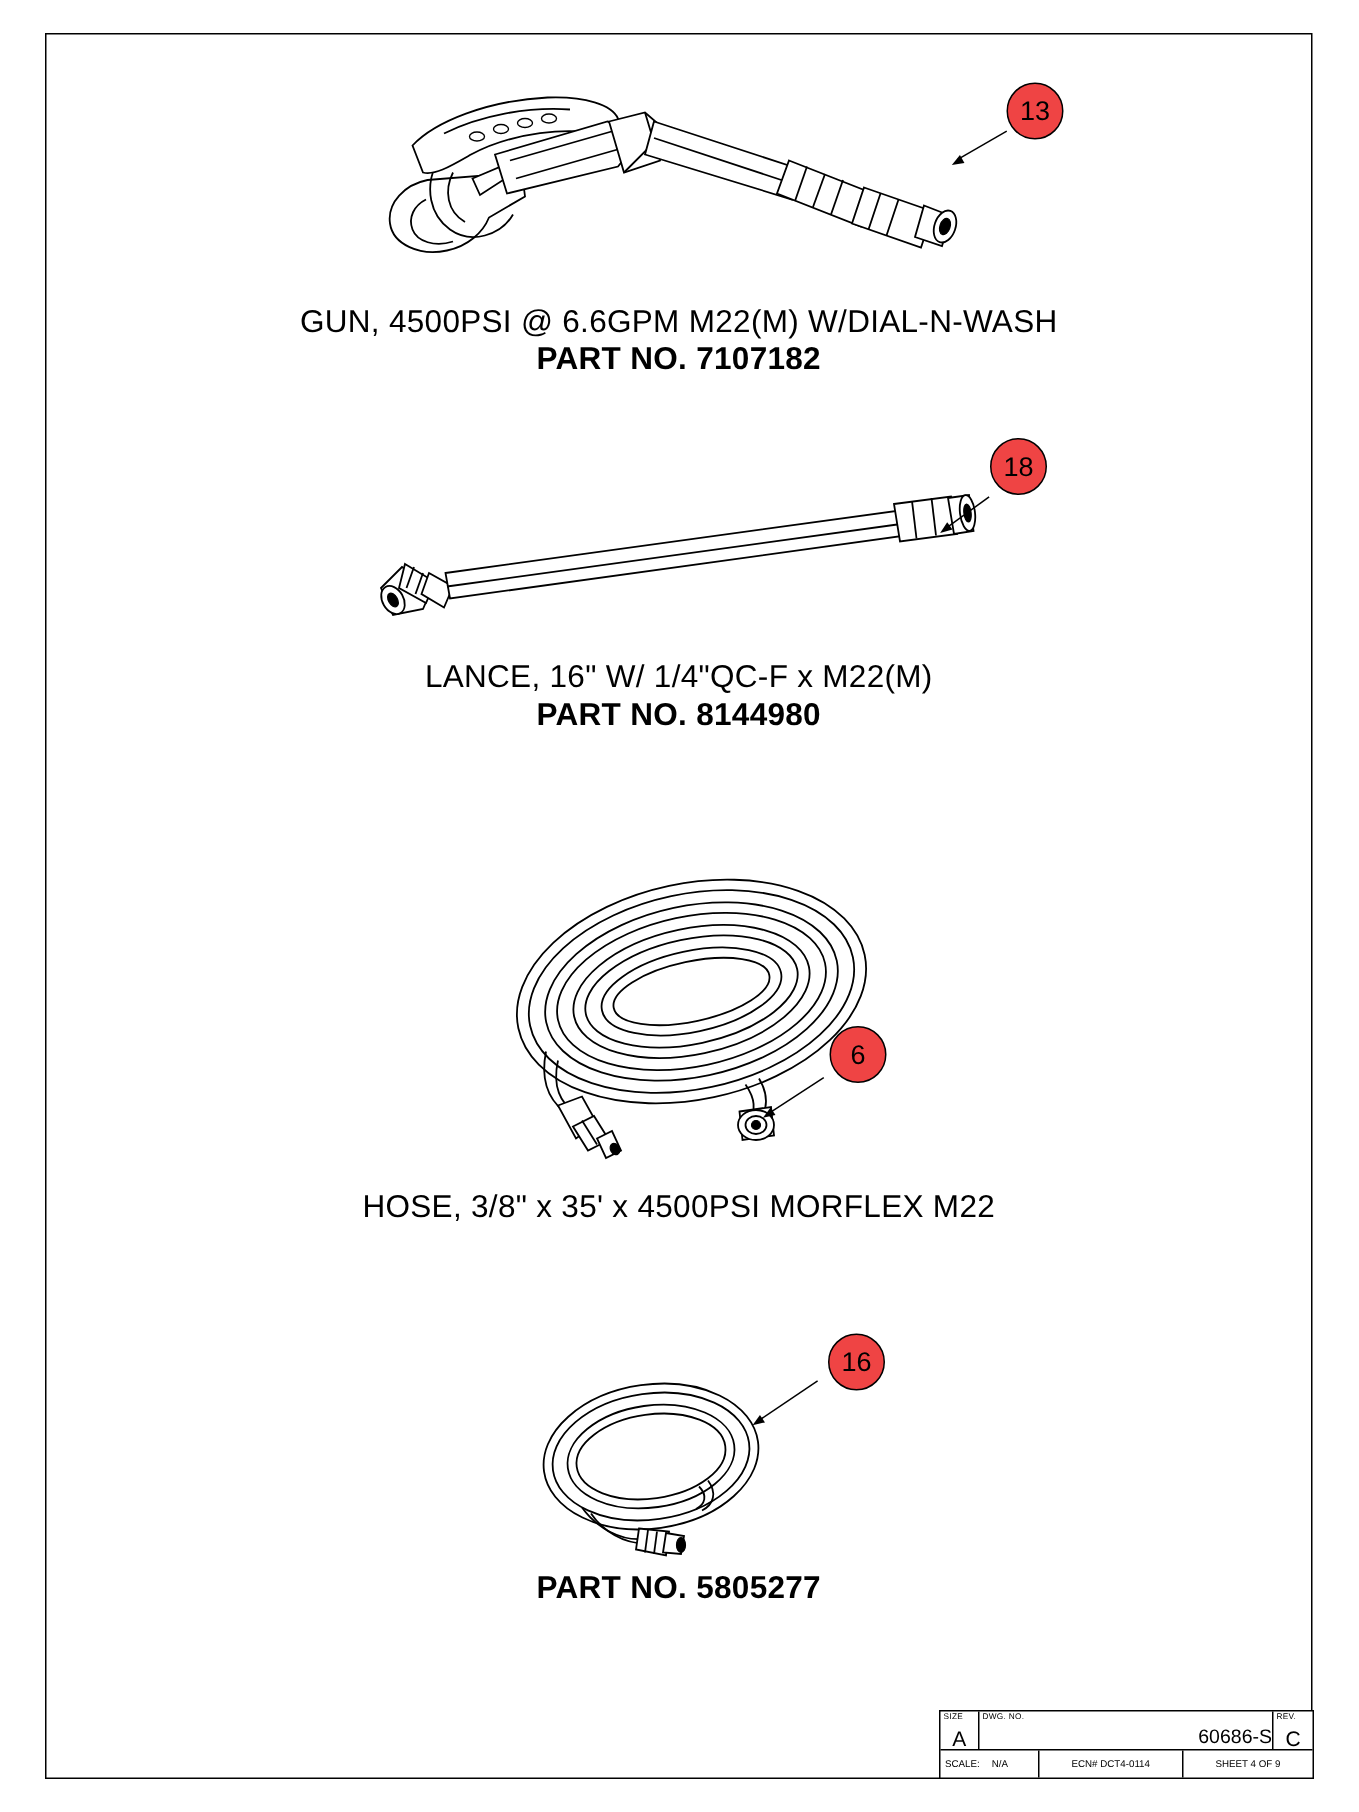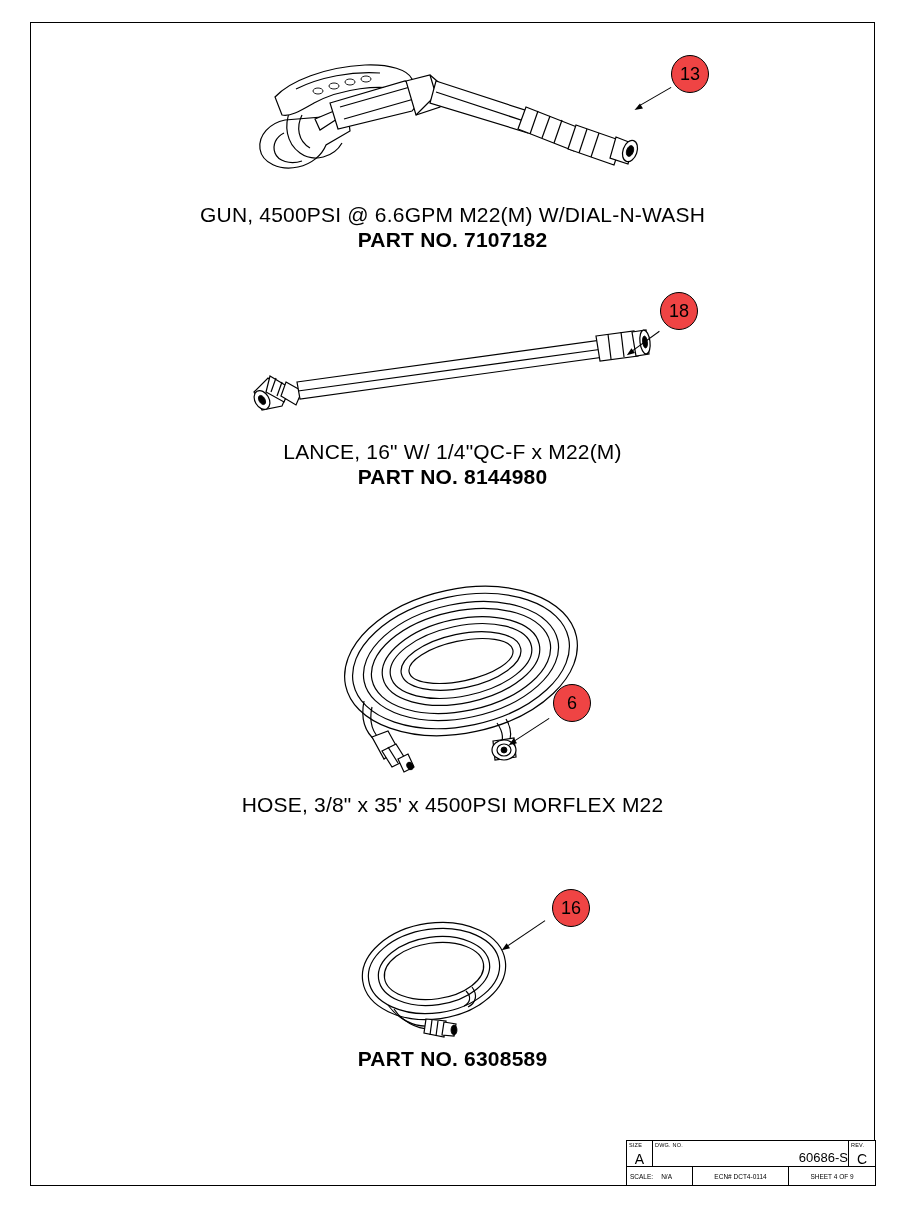--- a/index.html
+++ b/index.html
@@ -294,21 +294,21 @@
           <path class="fillw" d="M90 113 L102 115 L100 127 L88 126 Z"></path>
           <ellipse class="fillk" cx="100" cy="121" rx="3" ry="5"></ellipse>
         </g>
       </svg>
     </div>
 
     <div class="balloon" style="left:552px; top:889px;">16</div>
     <div class="leader" style="left:505px; top:947px; width:48px; transform:rotate(-34deg);"></div>
     <div class="arrowhead" style="left:501px; top:945px; transform:rotate(146deg);"></div>
     <div class="item caption" style="top:1047px;">
-      <span class="line2">PART NO. 6308589</span>
+      <span class="line2">PART NO. 5805277</span>
     </div>
   </div>
 
   <div class="title-block">
     <div class="tb-row" style="flex:1.45;">
       <div class="tb-cell" style="width:26px;">
         <span class="tb-lab">SIZE</span>
         <span class="tb-val-big">A</span>
       </div>
       <div class="tb-cell" style="flex:1;">

